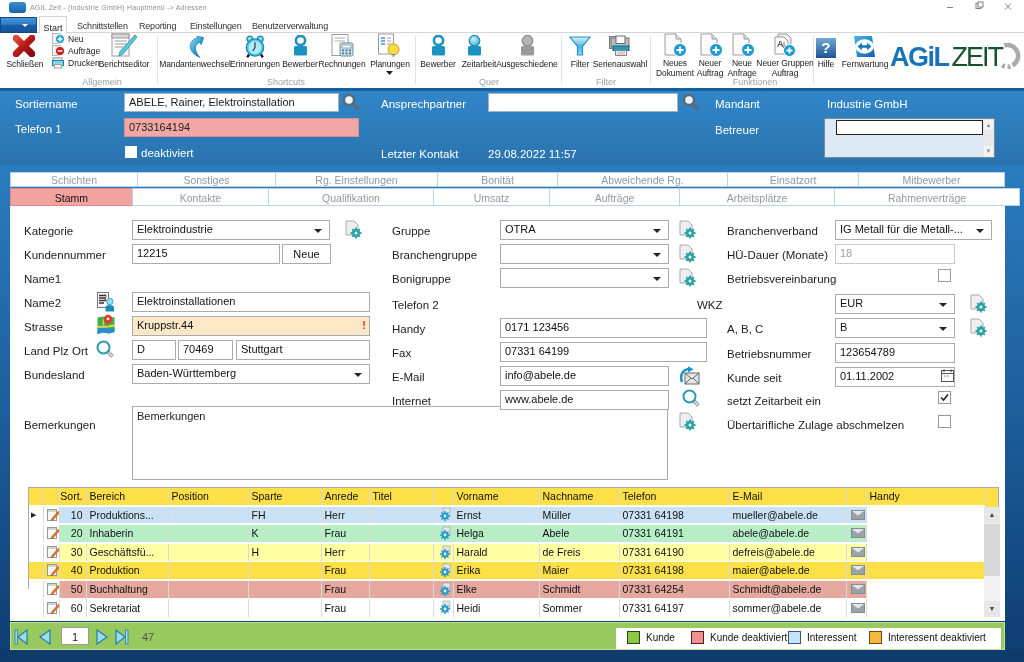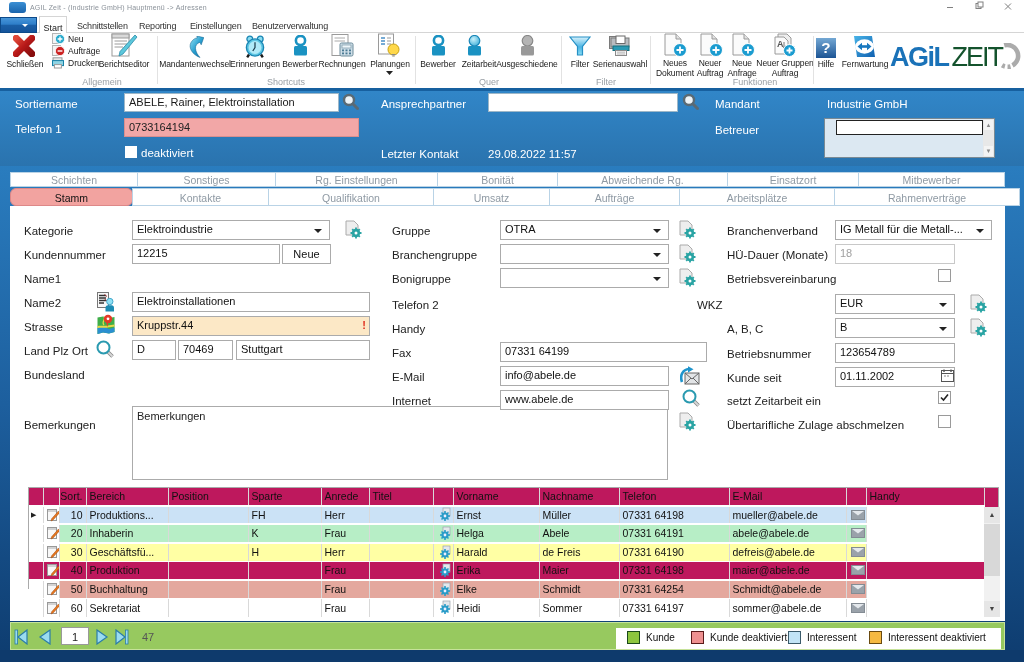--- a/index.html
+++ b/index.html
@@ -33,30 +33,30 @@
 
 #hpanel { position:absolute; left:0; top:91px; width:1024px; height:75px;
   background:linear-gradient(#3186c8, #2a73ae); }
 .hlabel { position:absolute; font-size:11.5px; color:#fff; white-space:nowrap; }
 .hinput { position:absolute; background:#fff; border:1px solid #9db7c8; font-size:11px; color:#1a1a1a; padding:2px 0 0 4px; }
 
 .tab { position:absolute; background:#fff; border:1px solid #b9d3e6; font-size:10.5px; color:#8f9aa4;
   text-align:center; padding-top:1px; height:15px; }
 .tab2 { position:absolute; background:#fff; border:1px solid #b9d3e6; font-size:10.5px; color:#8f9aa4;
   text-align:center; padding-top:3px; height:18px; }
-#tabstamm { background:#f2a3a0; color:#111; border-color:#d88;border-radius:6px; }
+#tabstamm { background:#f2a3a0; color:#111; border-color:#d88; }
 
 #content { position:absolute; left:10px; top:206px; width:995px; height:415px; background:#fff; }
 .flabel { position:absolute; font-size:11.5px; color:#222; white-space:nowrap; }
 .finput { position:absolute; background:#fff; border:1px solid #ababab; font-size:11px; color:#111;
   padding:2px 0 0 4px; height:20px; white-space:nowrap; overflow:hidden; }
 .fsel:after { content:""; position:absolute; right:7px; top:8px; border:4px solid transparent; border-top-color:#222; }
 .chk { position:absolute; width:13px; height:13px; background:#fff; border:1px solid #9a9a9a; }
 
-#grid { position:absolute; left:28px; top:487px; width:971px; height:102px; background:#be185d; border:1px solid #aaa; }
+#grid { position:absolute; left:28px; top:487px; width:971px; height:102px; background:#fde047; border:1px solid #aaa; }
 
 #greenbar { position:absolute; left:10px; top:622px; width:995px; height:28px; background:#97c95f; border:1px solid #c6e29a; }
 #navybar { position:absolute; left:0; top:650px; width:1024px; height:12px; background:#0e3a6c; }
 #gt { border-collapse:collapse; table-layout:fixed; width:955px; }
 #gt td { border-right:1px solid #d9d9d9; height:18.5px; font-size:10.5px; color:#111; padding:0 0 0 3px; white-space:nowrap; overflow:hidden; vertical-align:middle; }
 #gt tr.ghead td { height:17.5px; border-bottom:1px solid #c2c2c2; }
 #gt td.r { text-align:right; padding:0 3px 0 0; }
 #gt td.mk { font-size:7px; color:#222; padding-left:2px; }
 #gt svg { display:block; margin:0 auto; }
 #gt tr.cr td { border-top:2px solid #fff; border-bottom:1px solid #fff; }
@@ -371,20 +371,21 @@
   <div class="flabel" style="left:24px; top:273px;">Name1</div>
   <div class="flabel" style="left:24px; top:297px;">Name2</div>
   <div class="finput" style="left:132px; top:292px; width:238px;">Elektroinstallationen</div>
   <div class="flabel" style="left:24px; top:321px;">Strasse</div>
   <div class="finput" style="left:132px; top:316px; width:238px; background:#fce8c6;">Kruppstr.44<span style="position:absolute; right:3px; color:#e03020; font-weight:bold;">!</span></div>
   <div class="flabel" style="left:24px; top:345px;">Land Plz Ort</div>
   <div class="finput" style="left:132px; top:340px; width:44px;">D</div>
   <div class="finput" style="left:178px; top:340px; width:55px;">70469</div>
   <div class="finput" style="left:236px; top:340px; width:134px;">Stuttgart</div>
   <div class="flabel" style="left:24px; top:369px;">Bundesland</div>
+  <div class="finput fsel" style="left:132px; top:364px; width:238px;">Baden-Württemberg</div>
   <div class="flabel" style="left:24px; top:419px;">Bemerkungen</div>
   <div class="abs" style="left:132px; top:406px; width:536px; height:74px; background:#fff; border:1px solid #ababab; font-size:11px; color:#222; padding:3px 0 0 4px;">Bemerkungen</div>
 
   <svg class="abs" style="left:97px; top:292px;" width="18" height="20" viewBox="0 0 18 20">
     <rect x="0.5" y="0.5" width="11" height="15" fill="#f8f8f8" stroke="#777"></rect>
     <path d="M2 3.5 H9 M2 6 H9 M2 8.5 H9 M2 11 H7" stroke="#333" stroke-width="1.3"></path>
     <path d="M7.5 2.5 L10 4.5 M7.5 7 L10 9" stroke="#a03030" stroke-width="1"></path>
     <circle cx="12.8" cy="9.5" r="3.2" fill="#8ee0f4" stroke="#2a98c0" stroke-width="0.8"></circle>
     <path d="M8.5 19.5 V16 Q8.5 13.2 11 13.2 H14.6 Q17 13.2 17 16 V19.5 Z" fill="#1c8cb4"></path>
   </svg>
@@ -404,20 +405,21 @@
   </svg>
 
   <div class="flabel" style="left:392px; top:225px;">Gruppe</div>
   <div class="finput fsel" style="left:500px; top:220px; width:169px;">OTRA</div>
   <div class="flabel" style="left:392px; top:249px;">Branchengruppe</div>
   <div class="finput fsel" style="left:500px; top:244px; width:169px;"></div>
   <div class="flabel" style="left:392px; top:273px;">Bonigruppe</div>
   <div class="finput fsel" style="left:500px; top:268px; width:169px;"></div>
   <div class="flabel" style="left:392px; top:299px;">Telefon 2</div>
   <div class="flabel" style="left:392px; top:323px;">Handy</div>
+  <div class="finput" style="left:500px; top:318px; width:207px;">0171 123456</div>
   <div class="flabel" style="left:392px; top:347px;">Fax</div>
   <div class="finput" style="left:500px; top:342px; width:207px;">07331 64199</div>
   <div class="flabel" style="left:392px; top:371px;">E-Mail</div>
   <div class="finput" style="left:500px; top:366px; width:169px;">info@abele.de</div>
   <div class="flabel" style="left:392px; top:395px;">Internet</div>
   <div class="finput" style="left:500px; top:390px; width:169px;">www.abele.de</div>
 
   <svg class="abs" style="left:680px; top:366px;" width="20" height="19" viewBox="0 0 20 19">
     <rect x="5" y="7" width="14" height="11" fill="#e2e4e6" stroke="#666"></rect>
     <path d="M5 7 L12 13 L19 7 M5 18 L11 12 M19 18 L13 12" fill="none" stroke="#666"></path>

